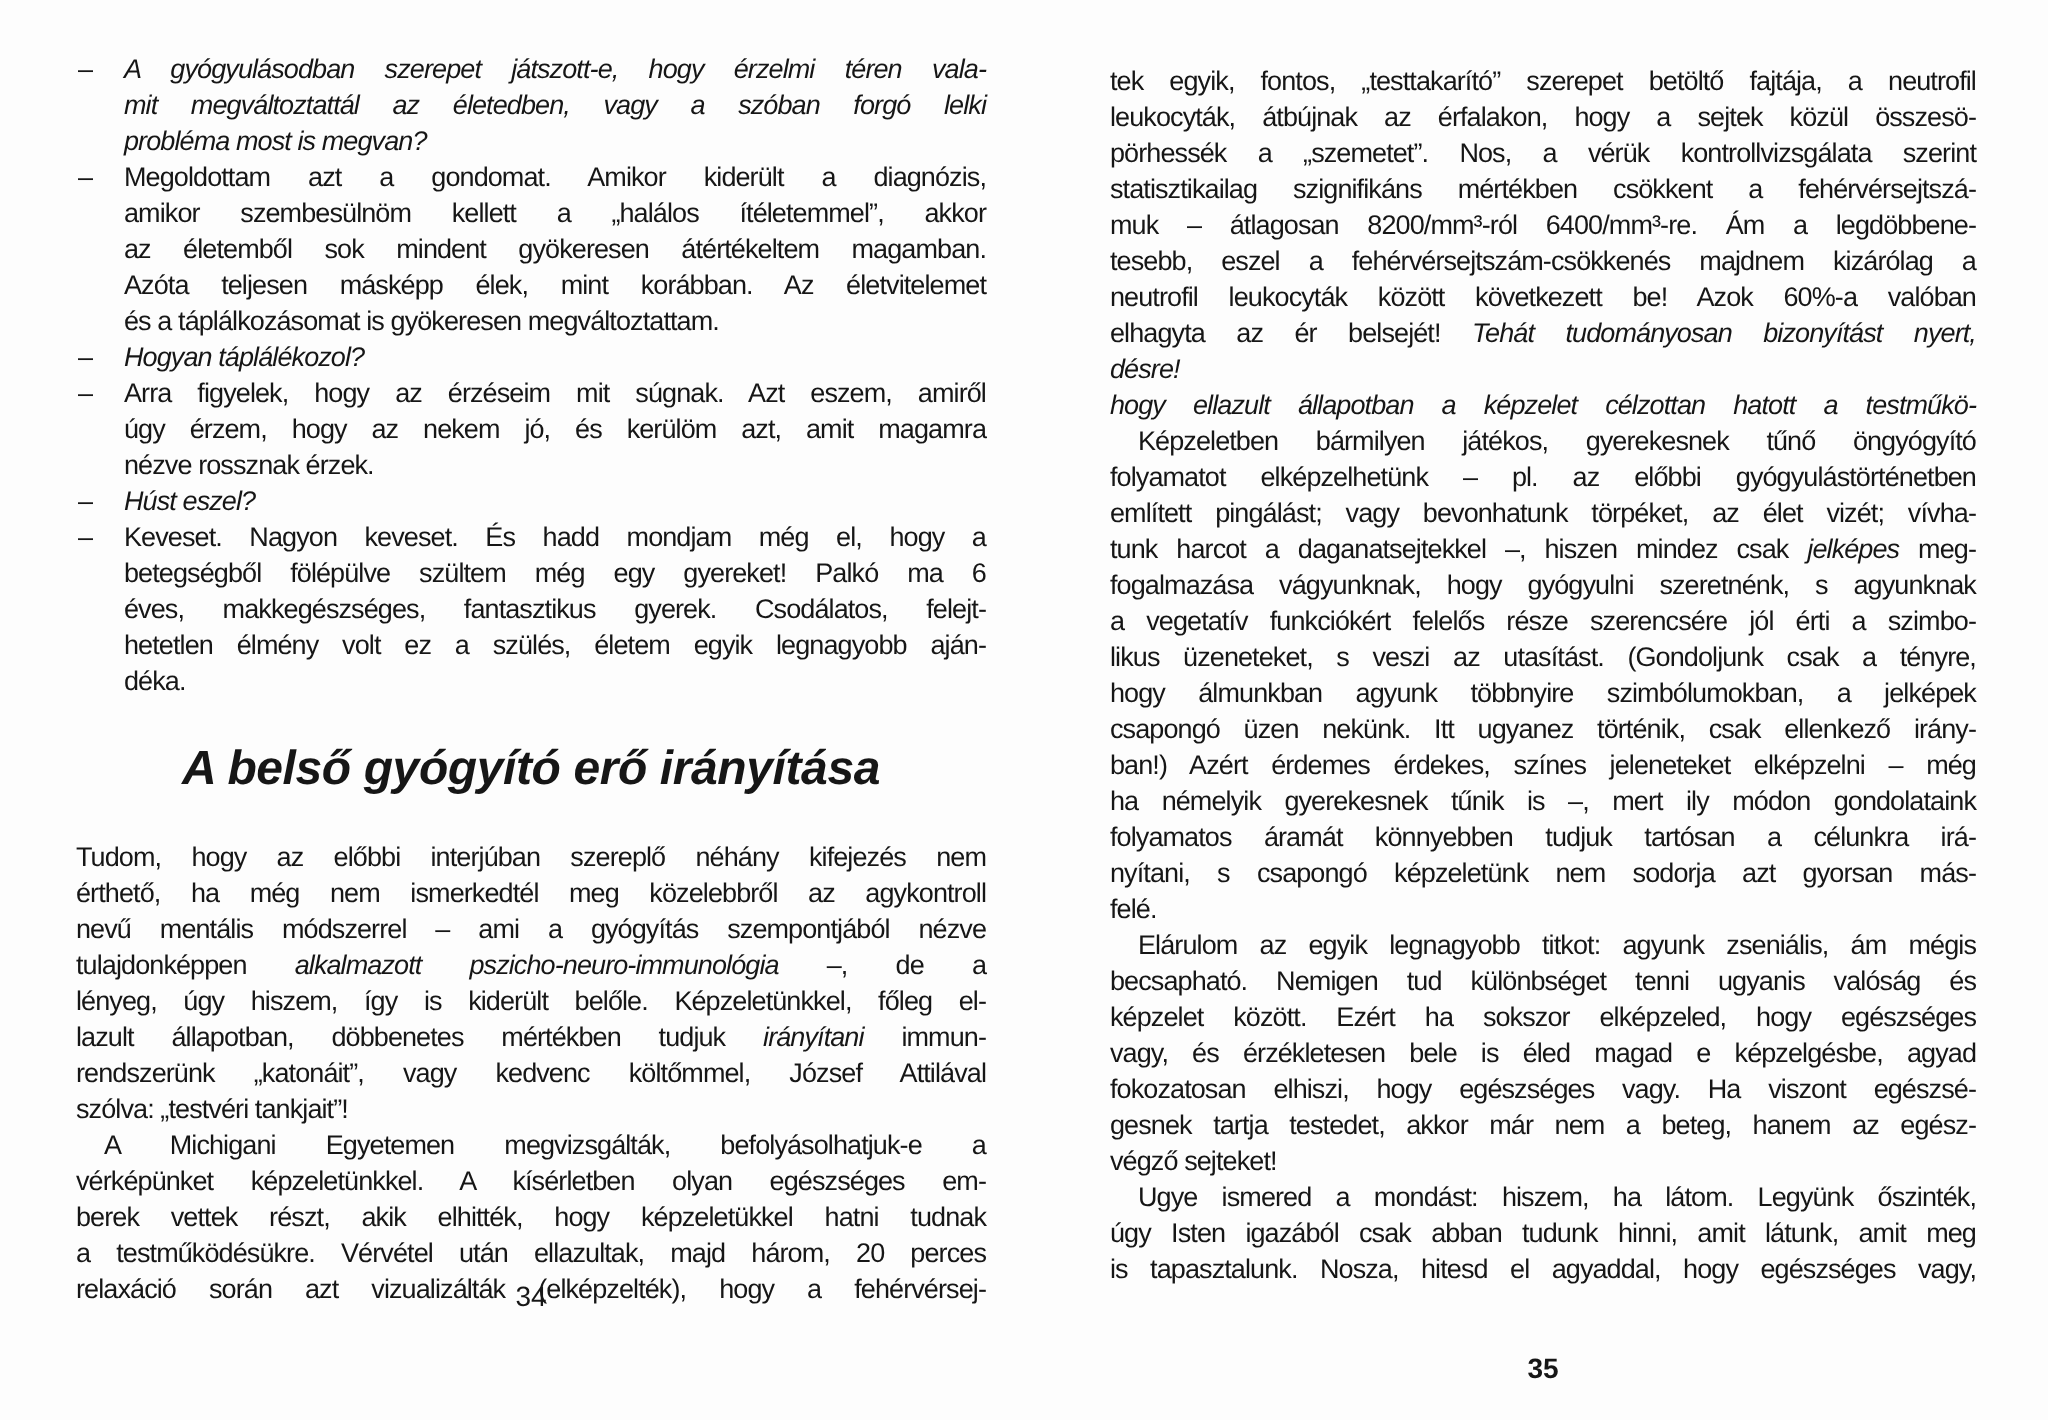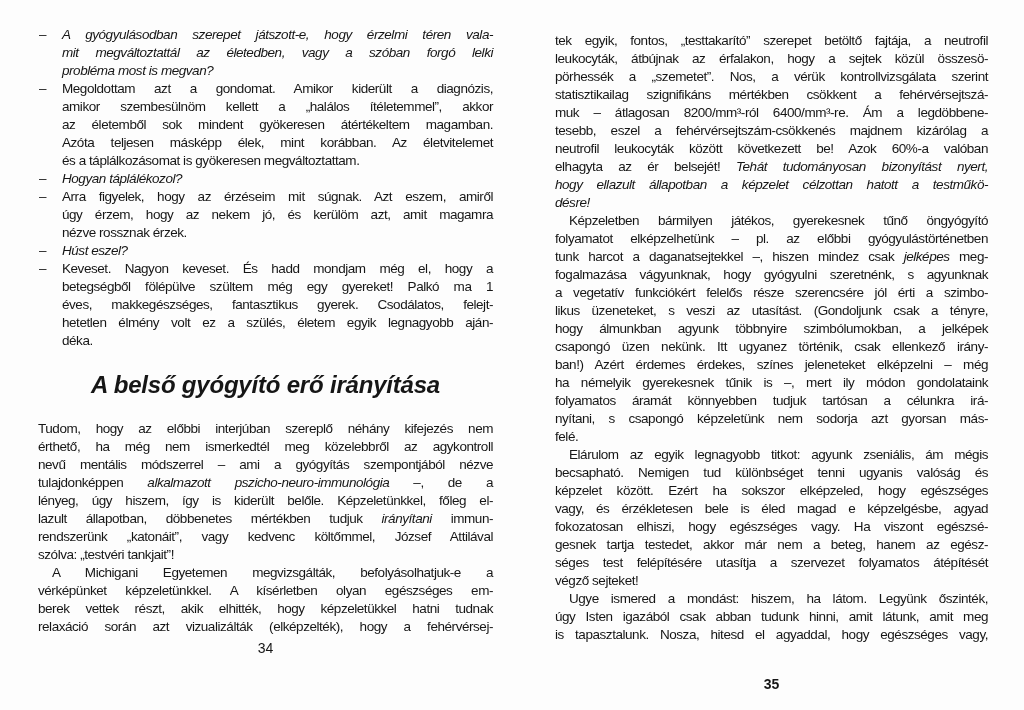--- a/index.html
+++ b/index.html
@@ -99,21 +99,21 @@
           <div class="line">úgy érzem, hogy az nekem jó, és kerülöm azt, amit magamra</div>
           <div class="line endline">nézve rossznak érzek.</div>
         </div>
         <div class="dialogue-item italic">
           <span class="dash">–</span>
           <div class="line endline">Húst eszel?</div>
         </div>
         <div class="dialogue-item">
           <span class="dash">–</span>
           <div class="line">Keveset. Nagyon keveset. És hadd mondjam még el, hogy a</div>
-          <div class="line">betegségből fölépülve szültem még egy gyereket! Palkó ma 1</div>
+          <div class="line">betegségből fölépülve szültem még egy gyereket! Palkó ma 6</div>
           <div class="line">éves, makkegészséges, fantasztikus gyerek. Csodálatos, felejt-</div>
           <div class="line">hetetlen élmény volt ez a szülés, életem egyik legnagyobb aján-</div>
           <div class="line endline">déka.</div>
         </div>
       </div>
     <h1 class="heading">A belső gyógyító erő irányítása</h1>
     <div id="left-paragraphs">
         <div class="paragraph">
           <div class="line">Tudom, hogy az előbbi interjúban szereplő néhány kifejezés nem</div>
           <div class="line">érthető, ha még nem ismerkedtél meg közelebbről az agykontroll</div>
@@ -121,64 +121,65 @@
           <div class="line">tulajdonképpen <i>alkalmazott pszicho-neuro-immunológia</i> –, de a</div>
           <div class="line">lényeg, úgy hiszem, így is kiderült belőle. Képzeletünkkel, főleg el-</div>
           <div class="line">lazult állapotban, döbbenetes mértékben tudjuk <i>irányítani</i> immun-</div>
           <div class="line">rendszerünk „katonáit”, vagy kedvenc költőmmel, József Attilával</div>
           <div class="line endline">szólva: „testvéri tankjait”!</div>
         </div>
         <div class="paragraph indent">
           <div class="line">A Michigani Egyetemen megvizsgálták, befolyásolhatjuk-e a</div>
           <div class="line">vérképünket képzeletünkkel. A kísérletben olyan egészséges em-</div>
           <div class="line">berek vettek részt, akik elhitték, hogy képzeletükkel hatni tudnak</div>
+          <div class="line">a testműködésükre. Vérvétel után ellazultak, majd három, 20 perces</div>
           <div class="line">relaxáció során azt vizualizálták (elképzelték), hogy a fehérvérsej-</div>
         </div>
       </div>
   </section>
 
   <div class="pagenum" id="pagenum-left">34</div>
 
   <section class="page" id="right-page">
     <div id="right-paragraphs">
         <div class="paragraph">
           <div class="line">tek egyik, fontos, „testtakarító” szerepet betöltő fajtája, a neutrofil</div>
           <div class="line">leukocyták, átbújnak az érfalakon, hogy a sejtek közül összesö-</div>
           <div class="line">pörhessék a „szemetet”. Nos, a vérük kontrollvizsgálata szerint</div>
           <div class="line">statisztikailag szignifikáns mértékben csökkent a fehérvérsejtszá-</div>
           <div class="line">muk – átlagosan 8200/mm³-ról 6400/mm³-re. Ám a legdöbbene-</div>
           <div class="line">tesebb, eszel a fehérvérsejtszám-csökkenés majdnem kizárólag a</div>
           <div class="line">neutrofil leukocyták között következett be! Azok 60%-a valóban</div>
           <div class="line">elhagyta az ér belsejét! <i>Tehát tudományosan bizonyítást nyert,</i></div>
+          <div class="line endline"><i>désre!</i></div>
           <div class="line"><i>hogy ellazult állapotban a képzelet célzottan hatott a testműkö-</i></div>
-          <div class="line endline"><i>désre!</i></div>
         </div>
         <div class="paragraph indent">
           <div class="line">Képzeletben bármilyen játékos, gyerekesnek tűnő öngyógyító</div>
           <div class="line">folyamatot elképzelhetünk – pl. az előbbi gyógyulástörténetben</div>
+          <div class="line">említett pingálást; vagy bevonhatunk törpéket, az élet vizét; vívha-</div>
           <div class="line">tunk harcot a daganatsejtekkel –, hiszen mindez csak <i>jelképes</i> meg-</div>
           <div class="line">fogalmazása vágyunknak, hogy gyógyulni szeretnénk, s agyunknak</div>
           <div class="line">a vegetatív funkciókért felelős része szerencsére jól érti a szimbo-</div>
           <div class="line">likus üzeneteket, s veszi az utasítást. (Gondoljunk csak a tényre,</div>
           <div class="line">hogy álmunkban agyunk többnyire szimbólumokban, a jelképek</div>
           <div class="line">csapongó üzen nekünk. Itt ugyanez történik, csak ellenkező irány-</div>
           <div class="line">ban!) Azért érdemes érdekes, színes jeleneteket elképzelni – még</div>
           <div class="line">ha némelyik gyerekesnek tűnik is –, mert ily módon gondolataink</div>
           <div class="line">folyamatos áramát könnyebben tudjuk tartósan a célunkra irá-</div>
           <div class="line">nyítani, s csapongó képzeletünk nem sodorja azt gyorsan más-</div>
           <div class="line endline">felé.</div>
         </div>
         <div class="paragraph indent">
           <div class="line">Elárulom az egyik legnagyobb titkot: agyunk zseniális, ám mégis</div>
           <div class="line">becsapható. Nemigen tud különbséget tenni ugyanis valóság és</div>
           <div class="line">képzelet között. Ezért ha sokszor elképzeled, hogy egészséges</div>
           <div class="line">vagy, és érzékletesen bele is éled magad e képzelgésbe, agyad</div>
           <div class="line">fokozatosan elhiszi, hogy egészséges vagy. Ha viszont egészsé-</div>
           <div class="line">gesnek tartja testedet, akkor már nem a beteg, hanem az egész-</div>
-          <div class="line">séges test felépítésére utasítja a szervezet folyamatos átépítését</div>
           <div class="line endline">végző sejteket!</div>
         </div>
         <div class="paragraph indent">
           <div class="line">Ugye ismered a mondást: hiszem, ha látom. Legyünk őszinték,</div>
           <div class="line">úgy Isten igazából csak abban tudunk hinni, amit látunk, amit meg</div>
           <div class="line">is tapasztalunk. Nosza, hitesd el agyaddal, hogy egészséges vagy,</div>
         </div>
       </div>
   </section>
 

